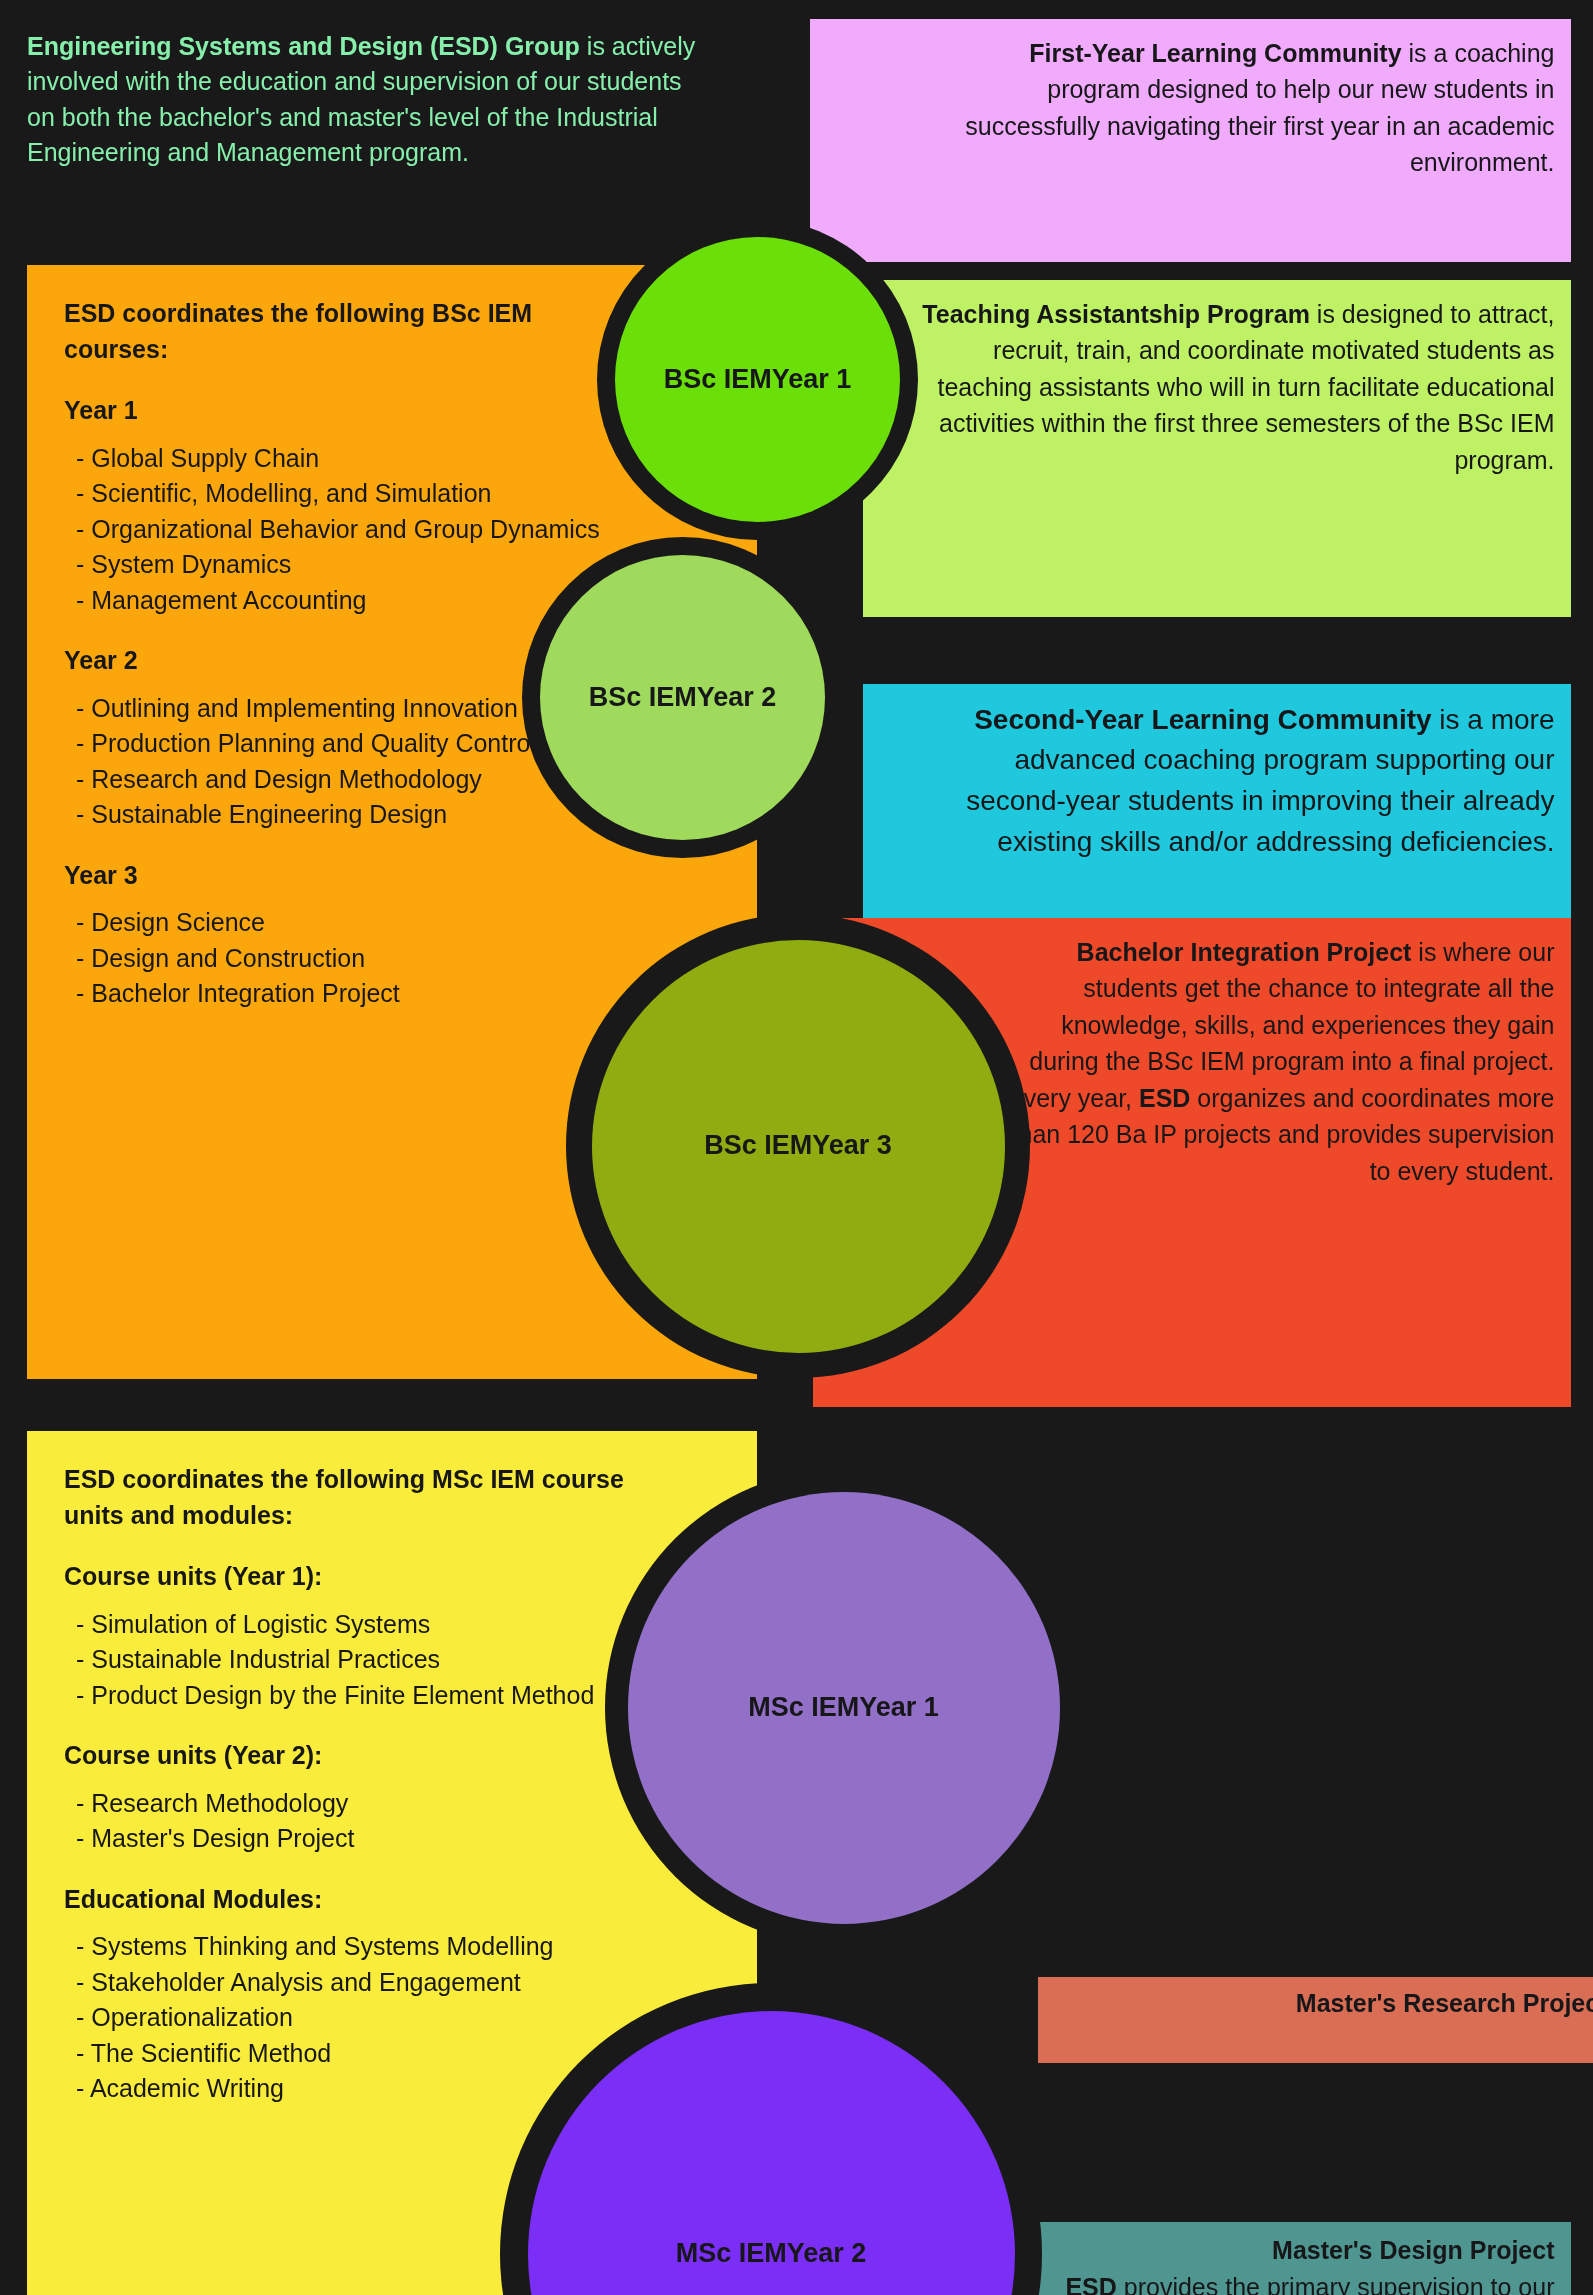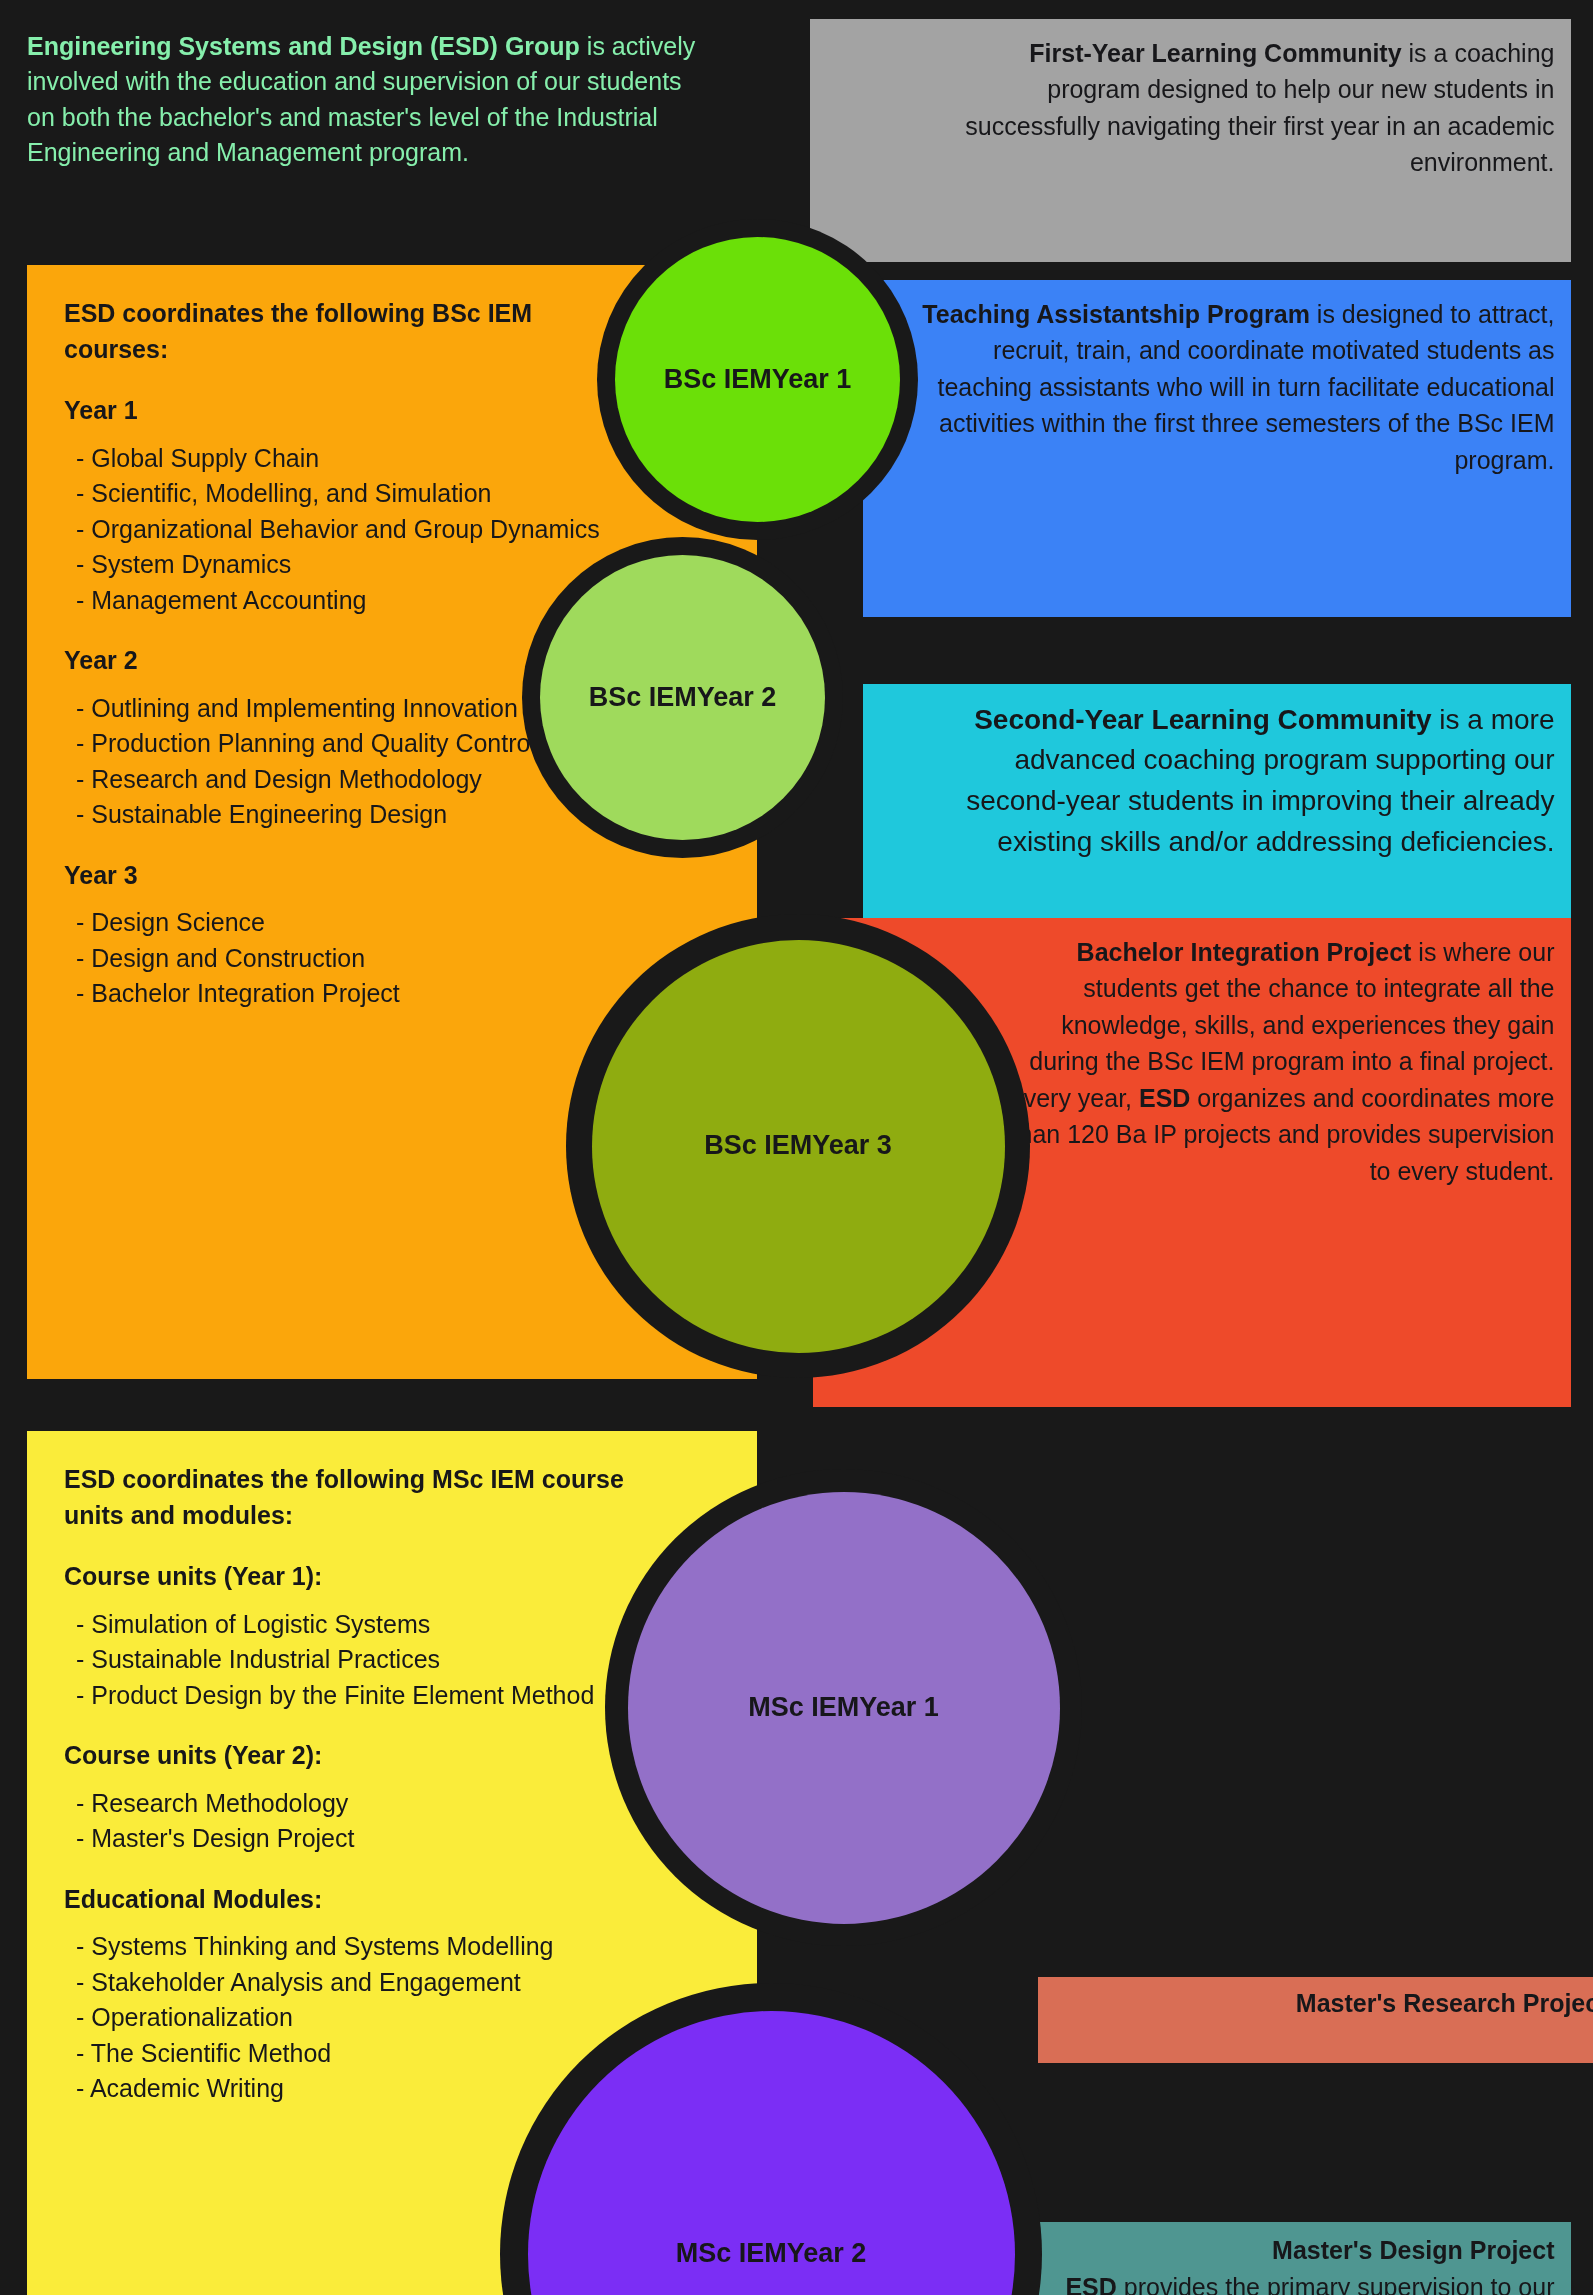--- a/index.html
+++ b/index.html
@@ -108,27 +108,27 @@
     <p class="sect-head" style="margin-top:1.0em;">Educational Modules:</p>
     <ul class="bullets">
       <li>- Systems Thinking and   Systems Modelling</li>
       <li>- Stakeholder Analysis and   Engagement</li>
       <li>- Operationalization</li>
       <li>- The Scientific Method</li>
       <li>- Academic Writing</li>
     </ul>
   </div>
 
-  <div class="panel right-panel" style="left:810px; top:19px; width:761px; height:243px; background:#a3a3a3;
+  <div class="panel right-panel" style="left:810px; top:19px; width:761px; height:243px; background:#f0abfc;
               padding:15.6px 16.5px 9.2px 147px; font-size:25px; line-height:1.46;">
     <p><span class="ttl">First-Year Learning Community</span>
        <span>is a coaching program designed to help our new students in successfully navigating their first year in an academic environment.</span></p>
   </div>
 
-  <div class="panel right-panel" style="left:863px; top:280px; width:708px; height:337px; background:#3b82f6;
+  <div class="panel right-panel" style="left:863px; top:280px; width:708px; height:337px; background:#bef264;
               padding:15.6px 16.5px 9.2px 55px; font-size:25px; line-height:1.46;">
     <p><span class="ttl">Teaching Assistantship Program</span>
        <span>is designed to attract, recruit, train, and coordinate motivated students as teaching assistants who will in turn facilitate educational activities within the first three semesters of the BSc IEM program.</span></p>
   </div>
 
   <div class="panel right-panel" style="left:863px; top:643px; width:708px; height:259px; background:#1FC8DC;
               padding:15.6px 16.5px 9.2px 83px; font-size:28px; line-height:1.46;margin-top:41px;">
     <p><span class="ttl">Second-Year Learning Community</span>
        <span>is a more advanced coaching program supporting our second-year students in improving their already existing skills and/or addressing deficiencies.</span></p>
   </div>

